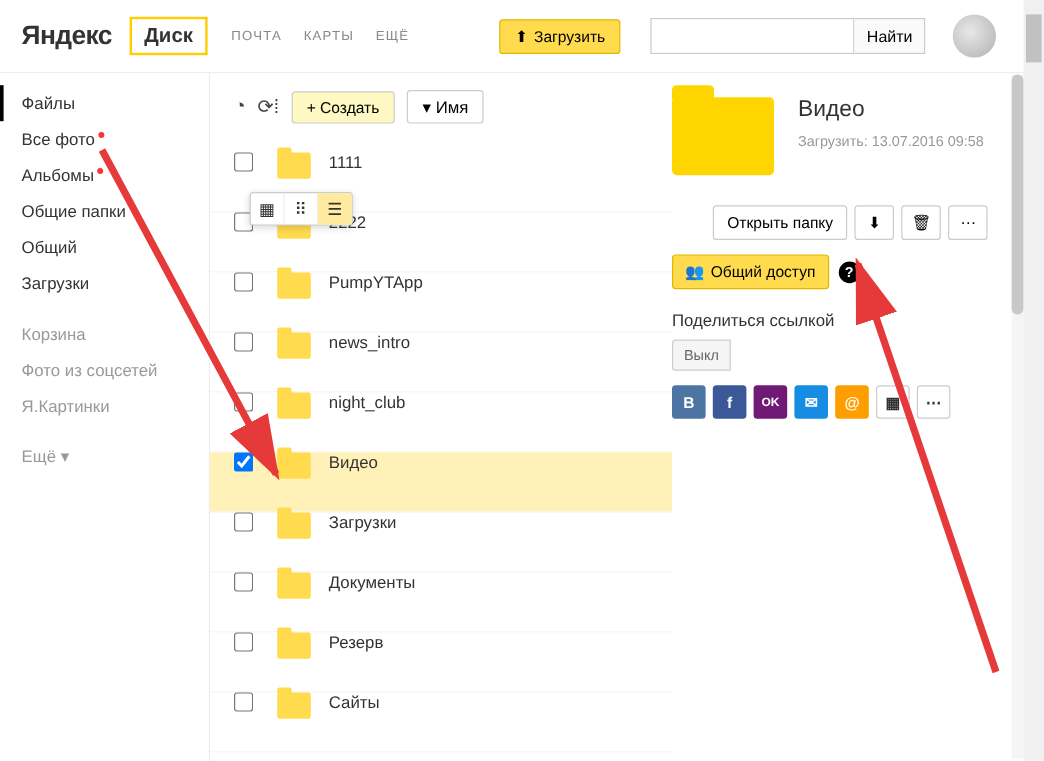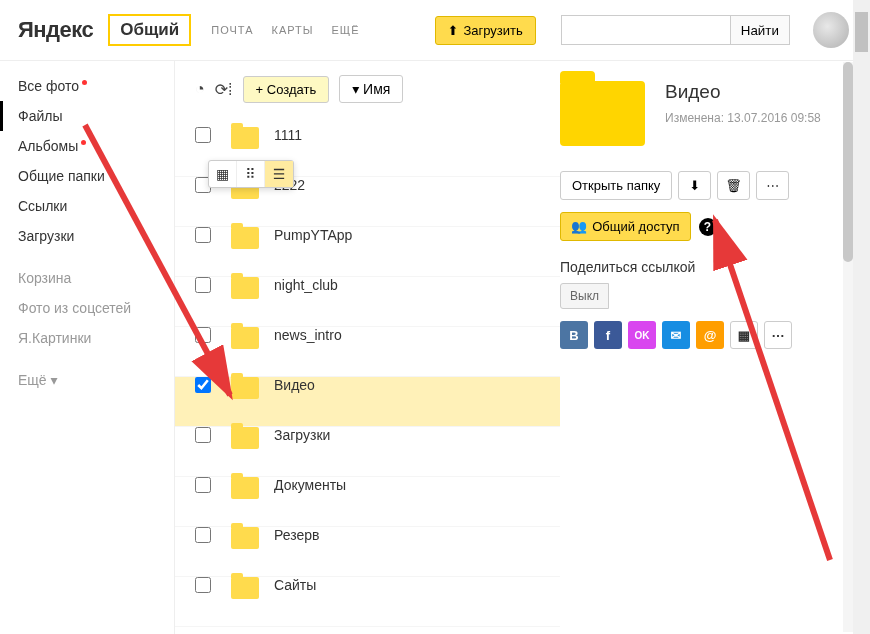--- a/index.html
+++ b/index.html
@@ -38,21 +38,21 @@
 .file-row input[type=checkbox] { width: 16px; height: 16px; margin-right: 20px; }
 .folder-icon { width: 28px; height: 22px; background: #ffdb4d; border-radius: 2px; margin-right: 15px; position: relative; }
 .folder-icon::before { content: ''; position: absolute; top: -4px; left: 0; width: 12px; height: 5px; background: #ffdb4d; border-radius: 2px 2px 0 0; }
 .file-name { font-size: 14px; color: #333; }
 .details { width: 310px; padding: 20px 22px 0 0; }
 .det-head { display: flex; gap: 20px; margin-bottom: 25px; }
 .big-folder { width: 85px; height: 65px; background: #ffd500; border-radius: 4px; position: relative; }
 .big-folder::before { content: ''; position: absolute; top: -10px; left: 0; width: 35px; height: 12px; background: #ffd500; border-radius: 4px 4px 0 0; }
 .det-title { font-size: 19px; margin-bottom: 8px; }
 .det-meta { font-size: 12px; color: #999; }
-.det-actions { display: flex; gap: 6px; margin-bottom: 12px; }
+.det-actions { display: flex; gap: 6px; margin-bottom: 12px; margin-left: 34px; }
 .det-btn { border: 1px solid #ccc; border-radius: 3px; padding: 6px 11px; background: #fff; font-size: 13px; cursor: pointer; }
 .det-btn.icon { padding: 6px 8px; width: 33px; display:flex; align-items:center; justify-content:center; }
 .share-row { display: flex; align-items: center; gap: 8px; margin-bottom: 18px; }
 .share-btn { background: #ffdb4d; border: 1px solid #e0b800; padding: 6px 10px; border-radius: 3px; font-size: 13px; cursor: pointer; display:flex; align-items:center; gap:5px;}
 .help-icon { width: 18px; height: 18px; border-radius: 50%; background: #000; color: #fff; display: flex; align-items: center; justify-content: center; font-size: 12px; font-weight: bold; }
 .share-label { font-size: 14px; margin-bottom: 8px; }
 .link-row { display: flex; margin-bottom: 12px; }
 .link-toggle { border: 1px solid #ccc; background: #f5f5f5; padding: 5px 9px; font-size: 12px; color: #666; border-radius: 3px 0 0 3px; }
 .link-input { flex: 1; border: 1px solid #ccc; border-left: none; padding: 5px 8px; font-size: 13px; color: #999; }
 .social { display: flex; gap: 6px; }
@@ -60,45 +60,45 @@
 .inner-scroll { position: absolute; right: 17px; top: 62px; width: 10px; background: #f5f5f5; height: 570px; }
 .inner-scroll .thumb2 { position: absolute; top: 0; width: 10px; height: 200px; background: #c8c8c8; border-radius: 5px; }
 .arrow { position: absolute; pointer-events: none; }
 .arrow svg { overflow: visible; }
 </style>
 </head>
 <body>
 
 <div class="header">
   <span class="logo-brand">Яндекс</span>
-  <span class="logo-app">Общий</span>
+  <span class="logo-app">Диск</span>
   <div class="topnav">
     <a>ПОЧТА</a>
     <a>КАРТЫ</a>
     <a>ЕЩЁ</a>
   </div>
   <div style="flex:0 0 45px"></div>
   <button class="upload-btn">
     <span>⬆</span>
     <span>Загрузить</span>
   </button>
   <div class="search-box">
     <input type="text" style="">
     <button>Найти</button>
   </div>
   <div class="avatar"></div>
 </div>
 
 <div class="main">
   <div class="sidebar">
+    <div class="item active">Файлы</div>
     <div class="item dot">Все фото</div>
-    <div class="item active">Файлы</div>
     <div class="item dot">Альбомы</div>
     <div class="item">Общие папки</div>
-    <div class="item">Ссылки</div>
+    <div class="item">Общий</div>
     <div class="item">Загрузки</div>
     <div class="sep"></div>
     <div class="item faded">Корзина</div>
     <div class="item faded">Фото из соцсетей</div>
     <div class="item faded">Я.Картинки</div>
     <div class="sep"></div>
     <div class="item faded"><span>Ещё</span> <span>▾</span></div>
   </div>
 
   <div class="center">
@@ -121,26 +121,26 @@
           <span class="file-name">2222</span>
         </div>
       <div class="file-row">
           <input type="checkbox" style="">
           <div class="folder-icon"></div>
           <span class="file-name">PumpYTApp</span>
         </div>
       <div class="file-row">
           <input type="checkbox" style="">
           <div class="folder-icon"></div>
+          <span class="file-name">news_intro</span>
+        </div>
+      <div class="file-row">
+          <input type="checkbox" style="">
+          <div class="folder-icon"></div>
           <span class="file-name">night_club</span>
-        </div>
-      <div class="file-row">
-          <input type="checkbox" style="">
-          <div class="folder-icon"></div>
-          <span class="file-name">news_intro</span>
         </div>
       <div class="file-row selected">
           <input type="checkbox" checked="" style="">
           <div class="folder-icon"></div>
           <span class="file-name">Видео</span>
         </div>
       <div class="file-row">
           <input type="checkbox" style="">
           <div class="folder-icon"></div>
           <span class="file-name">Загрузки</span>
@@ -161,21 +161,21 @@
           <span class="file-name">Сайты</span>
         </div>
     </div>
   </div>
 
   <div class="details">
     <div class="det-head">
       <div class="big-folder"></div>
       <div>
         <div class="det-title">Видео</div>
-        <div class="det-meta"><span>Изменена:</span> <span>13.07.2016 09:58</span></div>
+        <div class="det-meta"><span>Загрузить:</span> <span>13.07.2016 09:58</span></div>
       </div>
     </div>
     <div class="det-actions">
       <button class="det-btn">Открыть папку</button>
       <button class="det-btn icon">
           <span>⬇</span>
         </button>
       <button class="det-btn icon">
           <span>🗑</span>
         </button>
@@ -190,21 +190,21 @@
         </button>
       <div class="help-icon">?</div>
     </div>
     <div class="share-label">Поделиться ссылкой</div>
     <div class="link-row">
       <button class="link-toggle">Выкл</button>
     </div>
     <div class="social">
       <div style="background:#4c75a3">B</div>
       <div style="background:#3b5998">f</div>
-      <div style="background:#d946ef;font-size:10px">OK</div>
+      <div style="background:#701a75;font-size:10px">OK</div>
       <div style="background:#168de2">✉</div>
       <div style="background:#ff9e00">@</div>
       <div style="background:#fff;color:#333;border:1px solid #ccc">▦</div>
       <div style="background:#fff;color:#333;border:1px solid #ccc">⋯</div>
     </div>
   </div>
 </div>
 
 <div class="view-switch">
   <div>▦</div>

